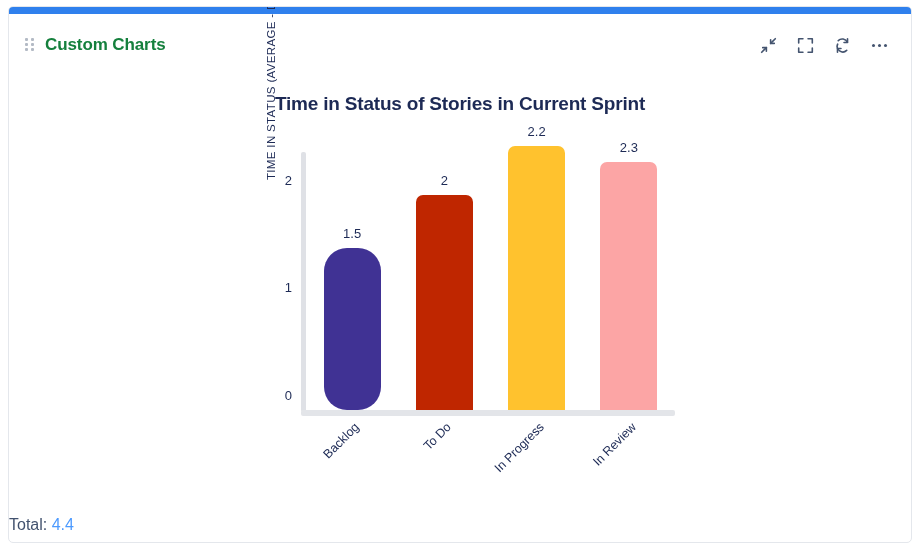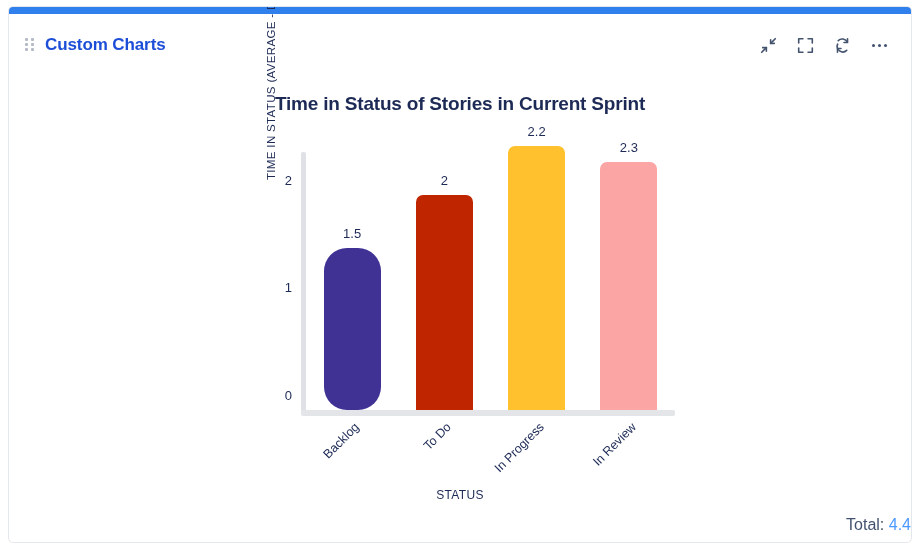--- a/index.html
+++ b/index.html
@@ -77,21 +77,21 @@
     display: block;
     width: 3px;
     height: 3px;
     background: #b3bac5;
     border-radius: 1px;
   }
 
   .card-title {
     font-size: 17px;
     font-weight: bold;
-    color: #1d4ed8;
+    color: #15803d;
     letter-spacing: -0.1px;
     white-space: nowrap;
   }
 
   .header-actions {
     display: flex;
     align-items: center;
     gap: 17px;
     flex: 0 0 auto;
   }
@@ -253,21 +253,21 @@
     font-size: 12px;
     letter-spacing: 0.35px;
     color: #1d2a55;
   }
 
   .total-line {
     position: absolute;
     left: 0;
     top: 440px;
     width: 100%;
-    text-align: right;
+    text-align: left;
     font-size: 16px;
     color: #42526e;
   }
   .total-value {
     color: #4c9aff;
     font-weight: normal;
   }
 </style>
 </head>
 <body>
@@ -361,21 +361,20 @@
             </div>
             <div class="bar-slot">
               <div class="bar" style="height: 247.837px; background: #fca5a5;">
                 <div class="bar-value">2.3</div>
                 <div class="x-label">In Review</div>
               </div>
             </div>
           </div>
       </div>
 
-      <div class="x-axis-title">STATUS</div>
 
       <div class="total-line">
         <span>Total:</span>
         <span class="total-value">4.4</span>
       </div>
     </div>
 
   </div>
 </div>
 

